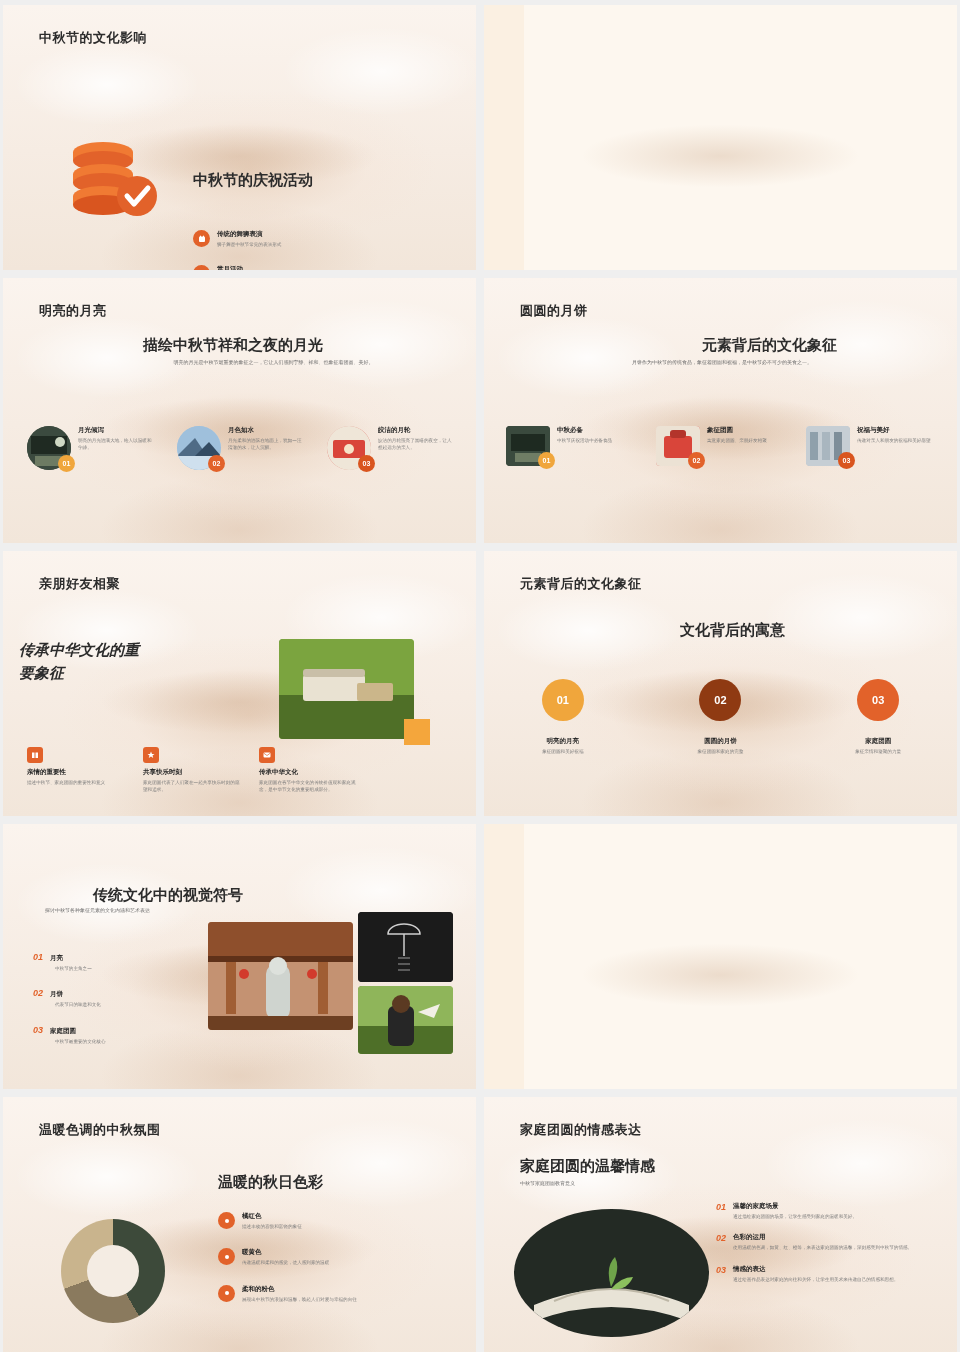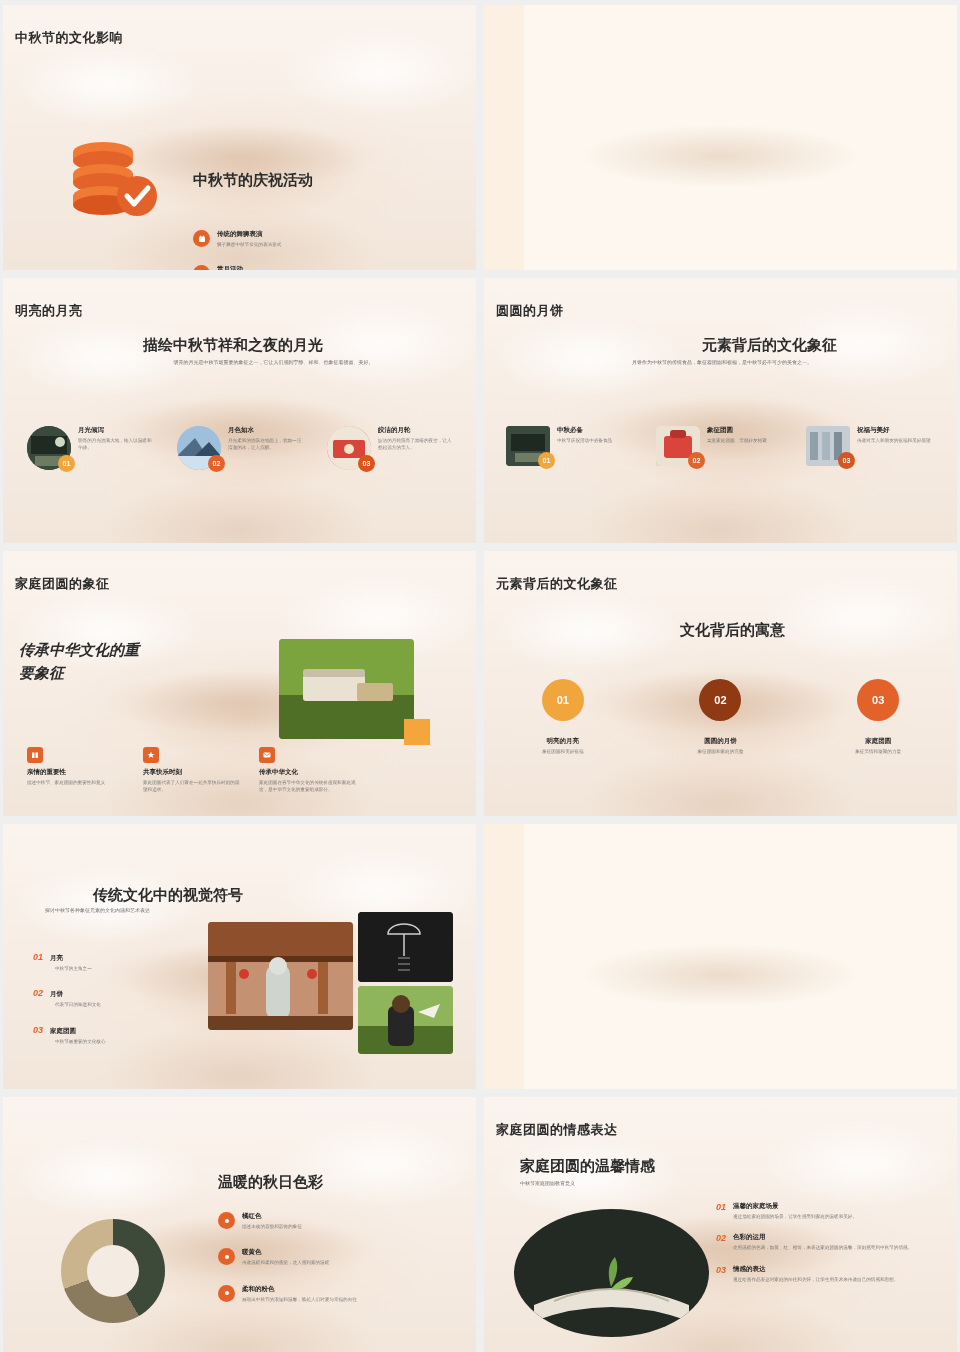--- a/index.html
+++ b/index.html
@@ -33,21 +33,21 @@
   }
   .bgwash::after {
     content: "";
     position: absolute; left: 8%; right: 8%; top: 40%; height: 34%;
     background: radial-gradient(ellipse 50% 50% at 50% 50%, rgba(196,156,122,0.30), rgba(196,156,122,0) 70%);
     border-radius: 50%;
   }
   .slide > *:not(.bgwash) { position: relative; z-index: 2; }
 
   .s-title {
-    position: absolute; left: 12px; top: 24px;
+    position: absolute; left: 36px; top: 24px;
     font-size: 13px; font-weight: bold; color: #2c2c2c;
     letter-spacing: .5px;
   }
   .s-sub {
     font-size: 15px; font-weight: bold; color: #2c2c2c;
   }
   .s-desc { font-size: 5px; color: #6b6b6b; line-height: 1.7; }
 
   .num-badge {
     width: 17px; height: 17px; border-radius: 50%;
@@ -299,21 +299,21 @@
         <div>
           <div class="item-title">祝福与美好</div>
           <div class="item-desc">传递对亲人和朋友的祝福和美好愿望</div>
         </div>
       </div>
     </div>
   </div>
 
   <div class="slide">
     <div class="bgwash"></div>
-    <div class="s-title">家庭团圆的象征</div>
+    <div class="s-title">亲朋好友相聚</div>
     <div class="s-sub" style="position:absolute;left:16px;top:88px;width:130px;line-height:1.5;font-style:italic;">传承中华文化的重要象征</div>
 
     <div class="tile ph-green" style="position:absolute;right:62px;top:88px;width:135px;height:100px;">
       <svg viewBox="0 0 135 100" width="135" height="100">
         <rect width="135" height="100" fill="#7ba43f"></rect>
         <rect y="56" width="135" height="44" fill="#4f6f27"></rect>
         <rect x="24" y="36" width="62" height="26" rx="3" fill="#e9e2d2"></rect>
         <rect x="24" y="30" width="62" height="8" rx="3" fill="#c9bfa8"></rect>
         <rect x="78" y="44" width="36" height="18" rx="2" fill="#cbb68a"></rect>
       </svg>
@@ -441,20 +441,21 @@
   </div>
 
   <div class="slide">
     <div class="bgwash" style="background:#fdf7ef"></div>
     <div class="sec-strip"></div>
 
   </div>
 
   <div class="slide">
     <div class="bgwash"></div>
+    <div class="s-title">温暖色调的中秋氛围</div>
     <div class="s-sub" style="position:absolute;left:215px;top:76px;">温暖的秋日色彩</div>
 
     <div class="donut" style="position:absolute;left:58px;top:122px;"></div>
 
     <div style="position:absolute;left:215px;top:115px;width:185px;">
       <div class="row" style="margin-bottom:18px;">
         <div class="icon-badge">
             <svg viewBox="0 0 16 16">
               <circle cx="8" cy="8" r="4"></circle>
             </svg>

